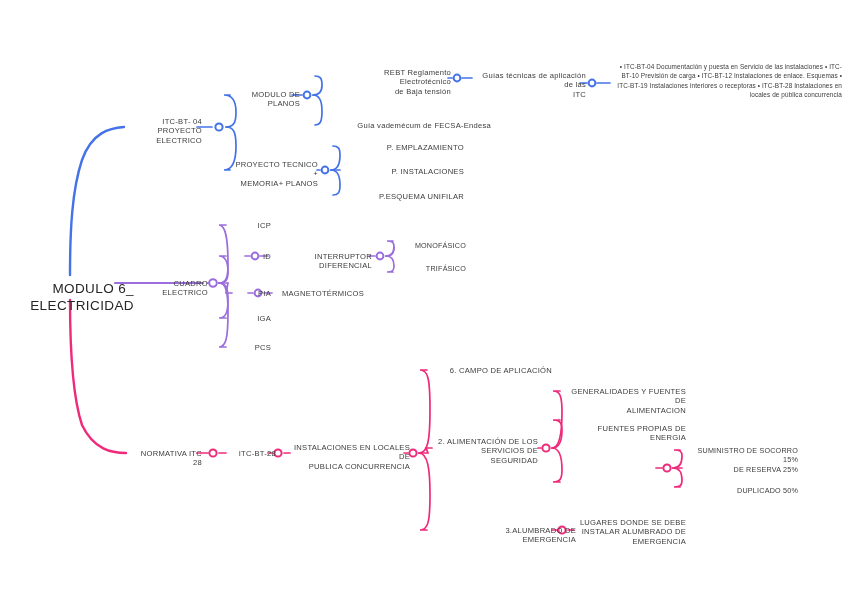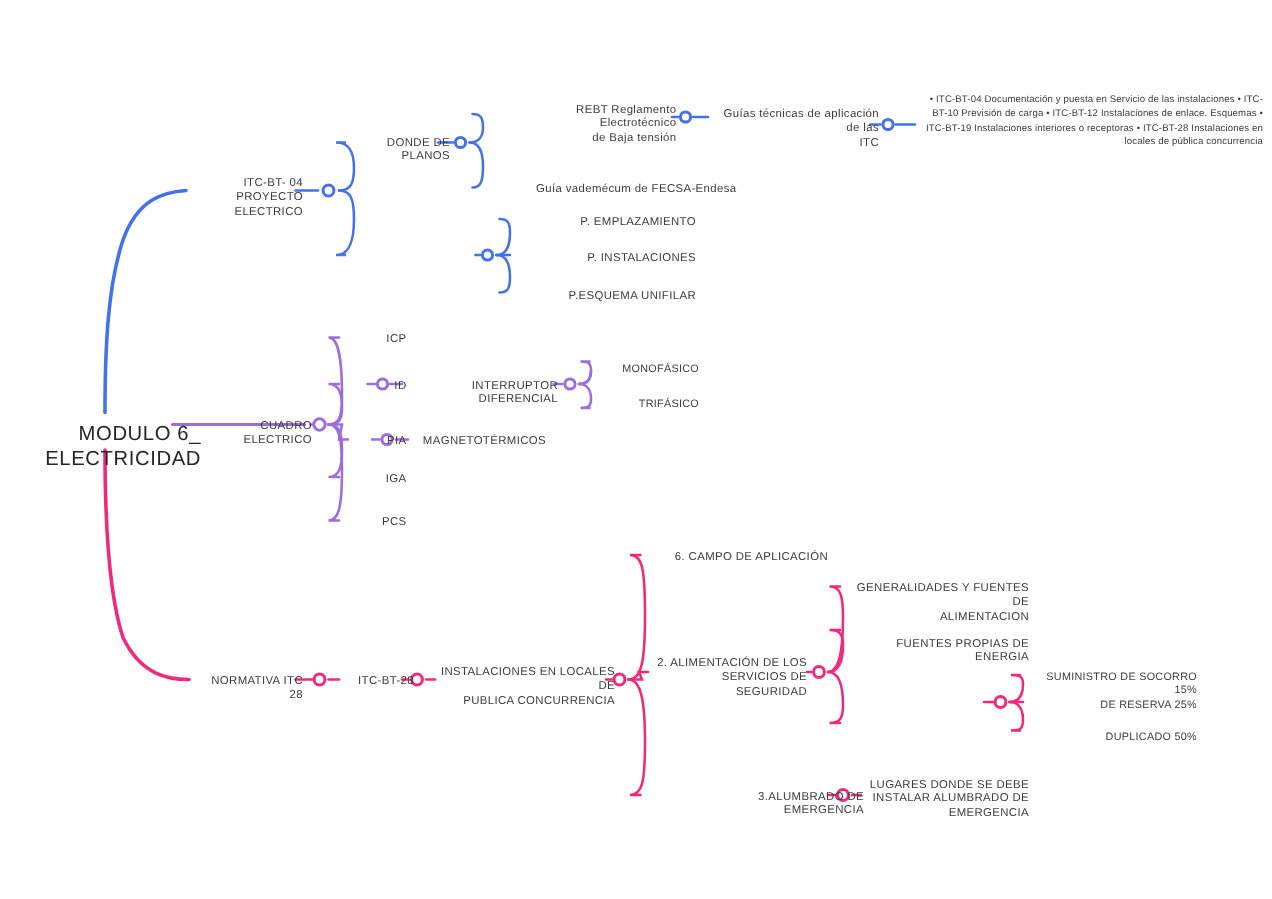--- a/index.html
+++ b/index.html
@@ -114,29 +114,31 @@
       <circle cx="667" cy="468" r="3.6" stroke="#ef2a7b"></circle>
       <circle cx="562" cy="530" r="3.6" stroke="#ef2a7b"></circle>
     </g>
   </svg>
 
   <div class="node root" style="left:24px;top:281px;width:110px;">MODULO  6_
 ELECTRICIDAD</div>
 
   <div class="node lvl1" style="left:124px;top:117px;width:78px;">ITC-BT- 04 PROYECTO
 ELECTRICO</div>
-  <div class="node lvl2" style="left:234px;top:90px;width:66px;">DONDE DE PLANOS</div>
+  <div class="node lvl2" style="left:234px;top:90px;width:66px;">MODULO DE PLANOS</div>
   <div class="node lvl3" style="left:331px;top:68px;width:120px;">REBT Reglamento Electrotécnico
 de Baja tensión</div>
   <div class="node lvl3" style="left:331px;top:121px;width:160px;">Guía vademécum de FECSA-Endesa</div>
   <div class="node lvl3" style="left:474px;top:71px;width:112px;">Guías técnicas de aplicación de las
 ITC</div>
 
   <div class="node bullets" style="left:612px;top:62px;width:230px;" id="itc-bullets"><span class="b">•  ITC-BT-04 Documentación y puesta en Servicio de las instalaciones </span><span class="b">•  ITC-BT-10  Previsión de carga </span><span class="b">•  ITC-BT-12 Instalaciones de enlace. Esquemas </span><span class="b">•  ITC-BT-19 Instalaciones interiores o receptoras </span><span class="b">•  ITC-BT-28 Instalaciones en locales de pública concurrencia</span></div>
 
+  <div class="node lvl2" style="left:234px;top:160px;width:84px;">PROYECTO TECNICO +
+MEMORIA+ PLANOS</div>
   <div class="node lvl3" style="left:344px;top:143px;width:120px;">P. EMPLAZAMIENTO</div>
   <div class="node lvl3" style="left:344px;top:167px;width:120px;">P. INSTALACIONES</div>
   <div class="node lvl3" style="left:344px;top:192px;width:120px;">P.ESQUEMA UNIFILAR</div>
 
   <div class="node lvl1" style="left:128px;top:279px;width:80px;">CUADRO ELECTRICO</div>
   <div class="node lvl2" style="left:231px;top:221px;width:40px;">ICP</div>
   <div class="node lvl2" style="left:231px;top:252px;width:40px;">ID</div>
   <div class="node lvl3" style="left:270px;top:252px;width:102px;">INTERRUPTOR DIFERENCIAL</div>
   <div class="node lvl4" style="left:396px;top:241px;width:70px;">MONOFÁSICO</div>
   <div class="node lvl4" style="left:396px;top:264px;width:70px;">TRIFÁSICO</div>

